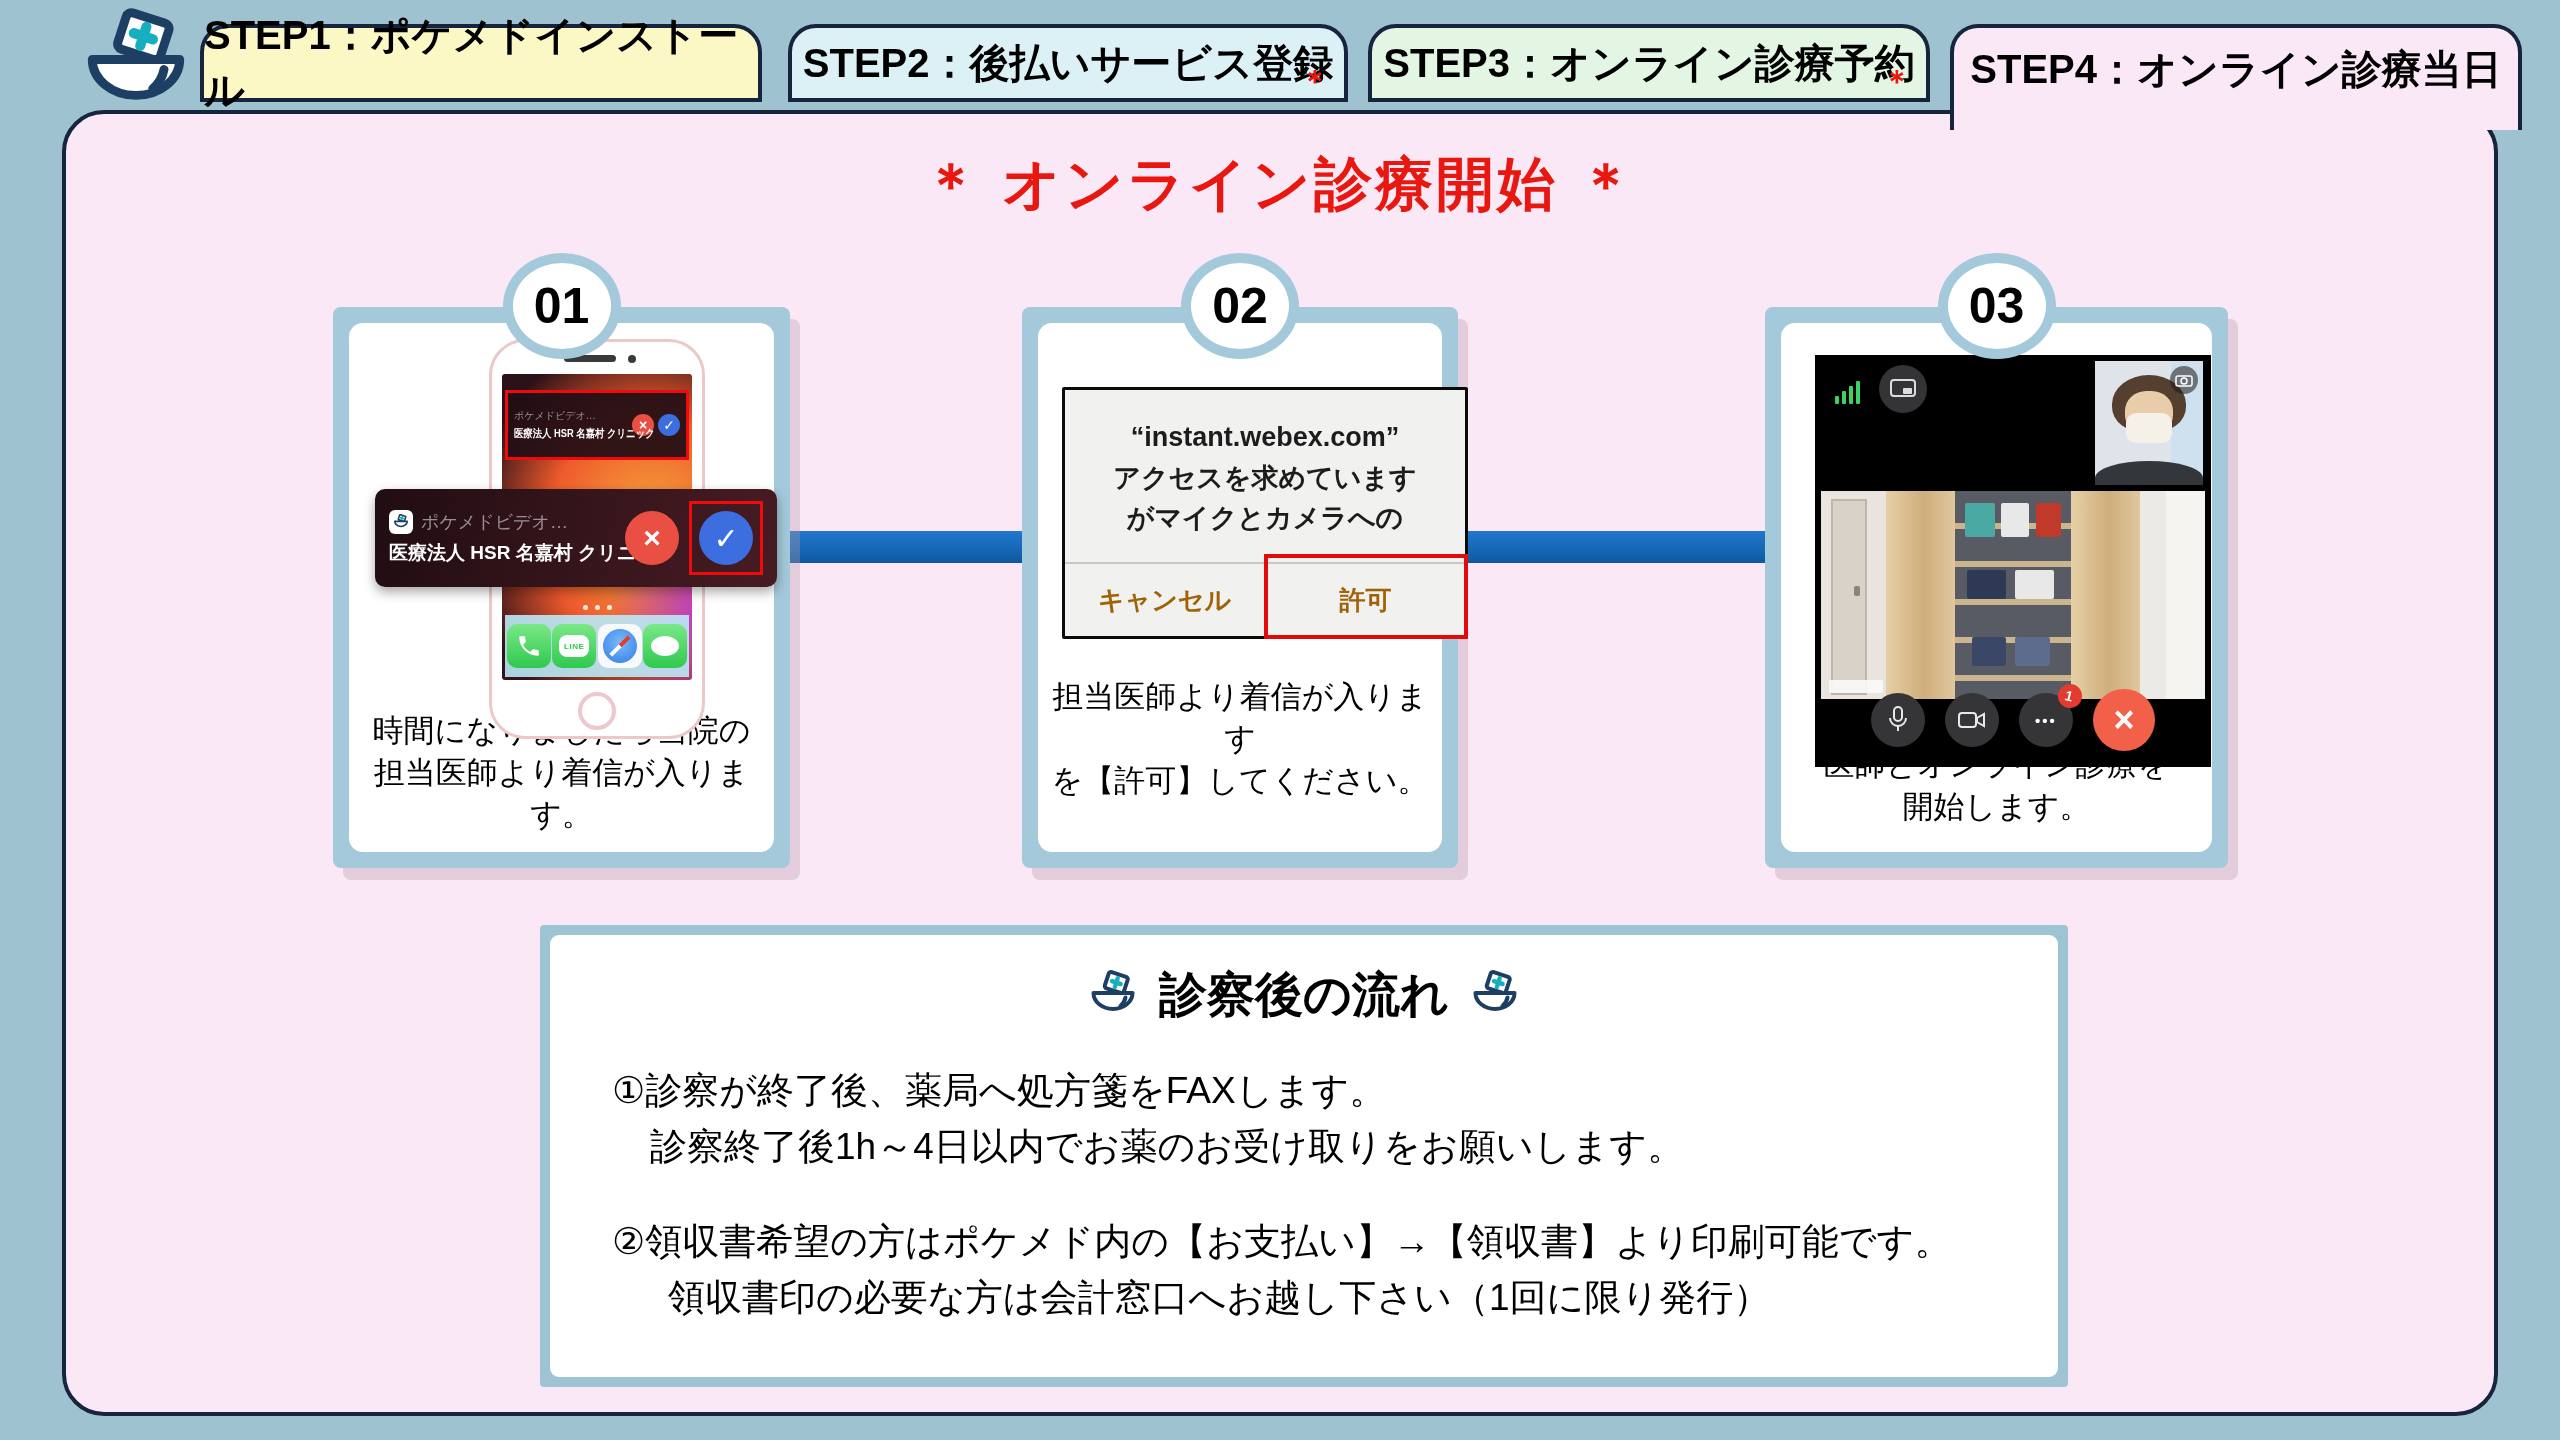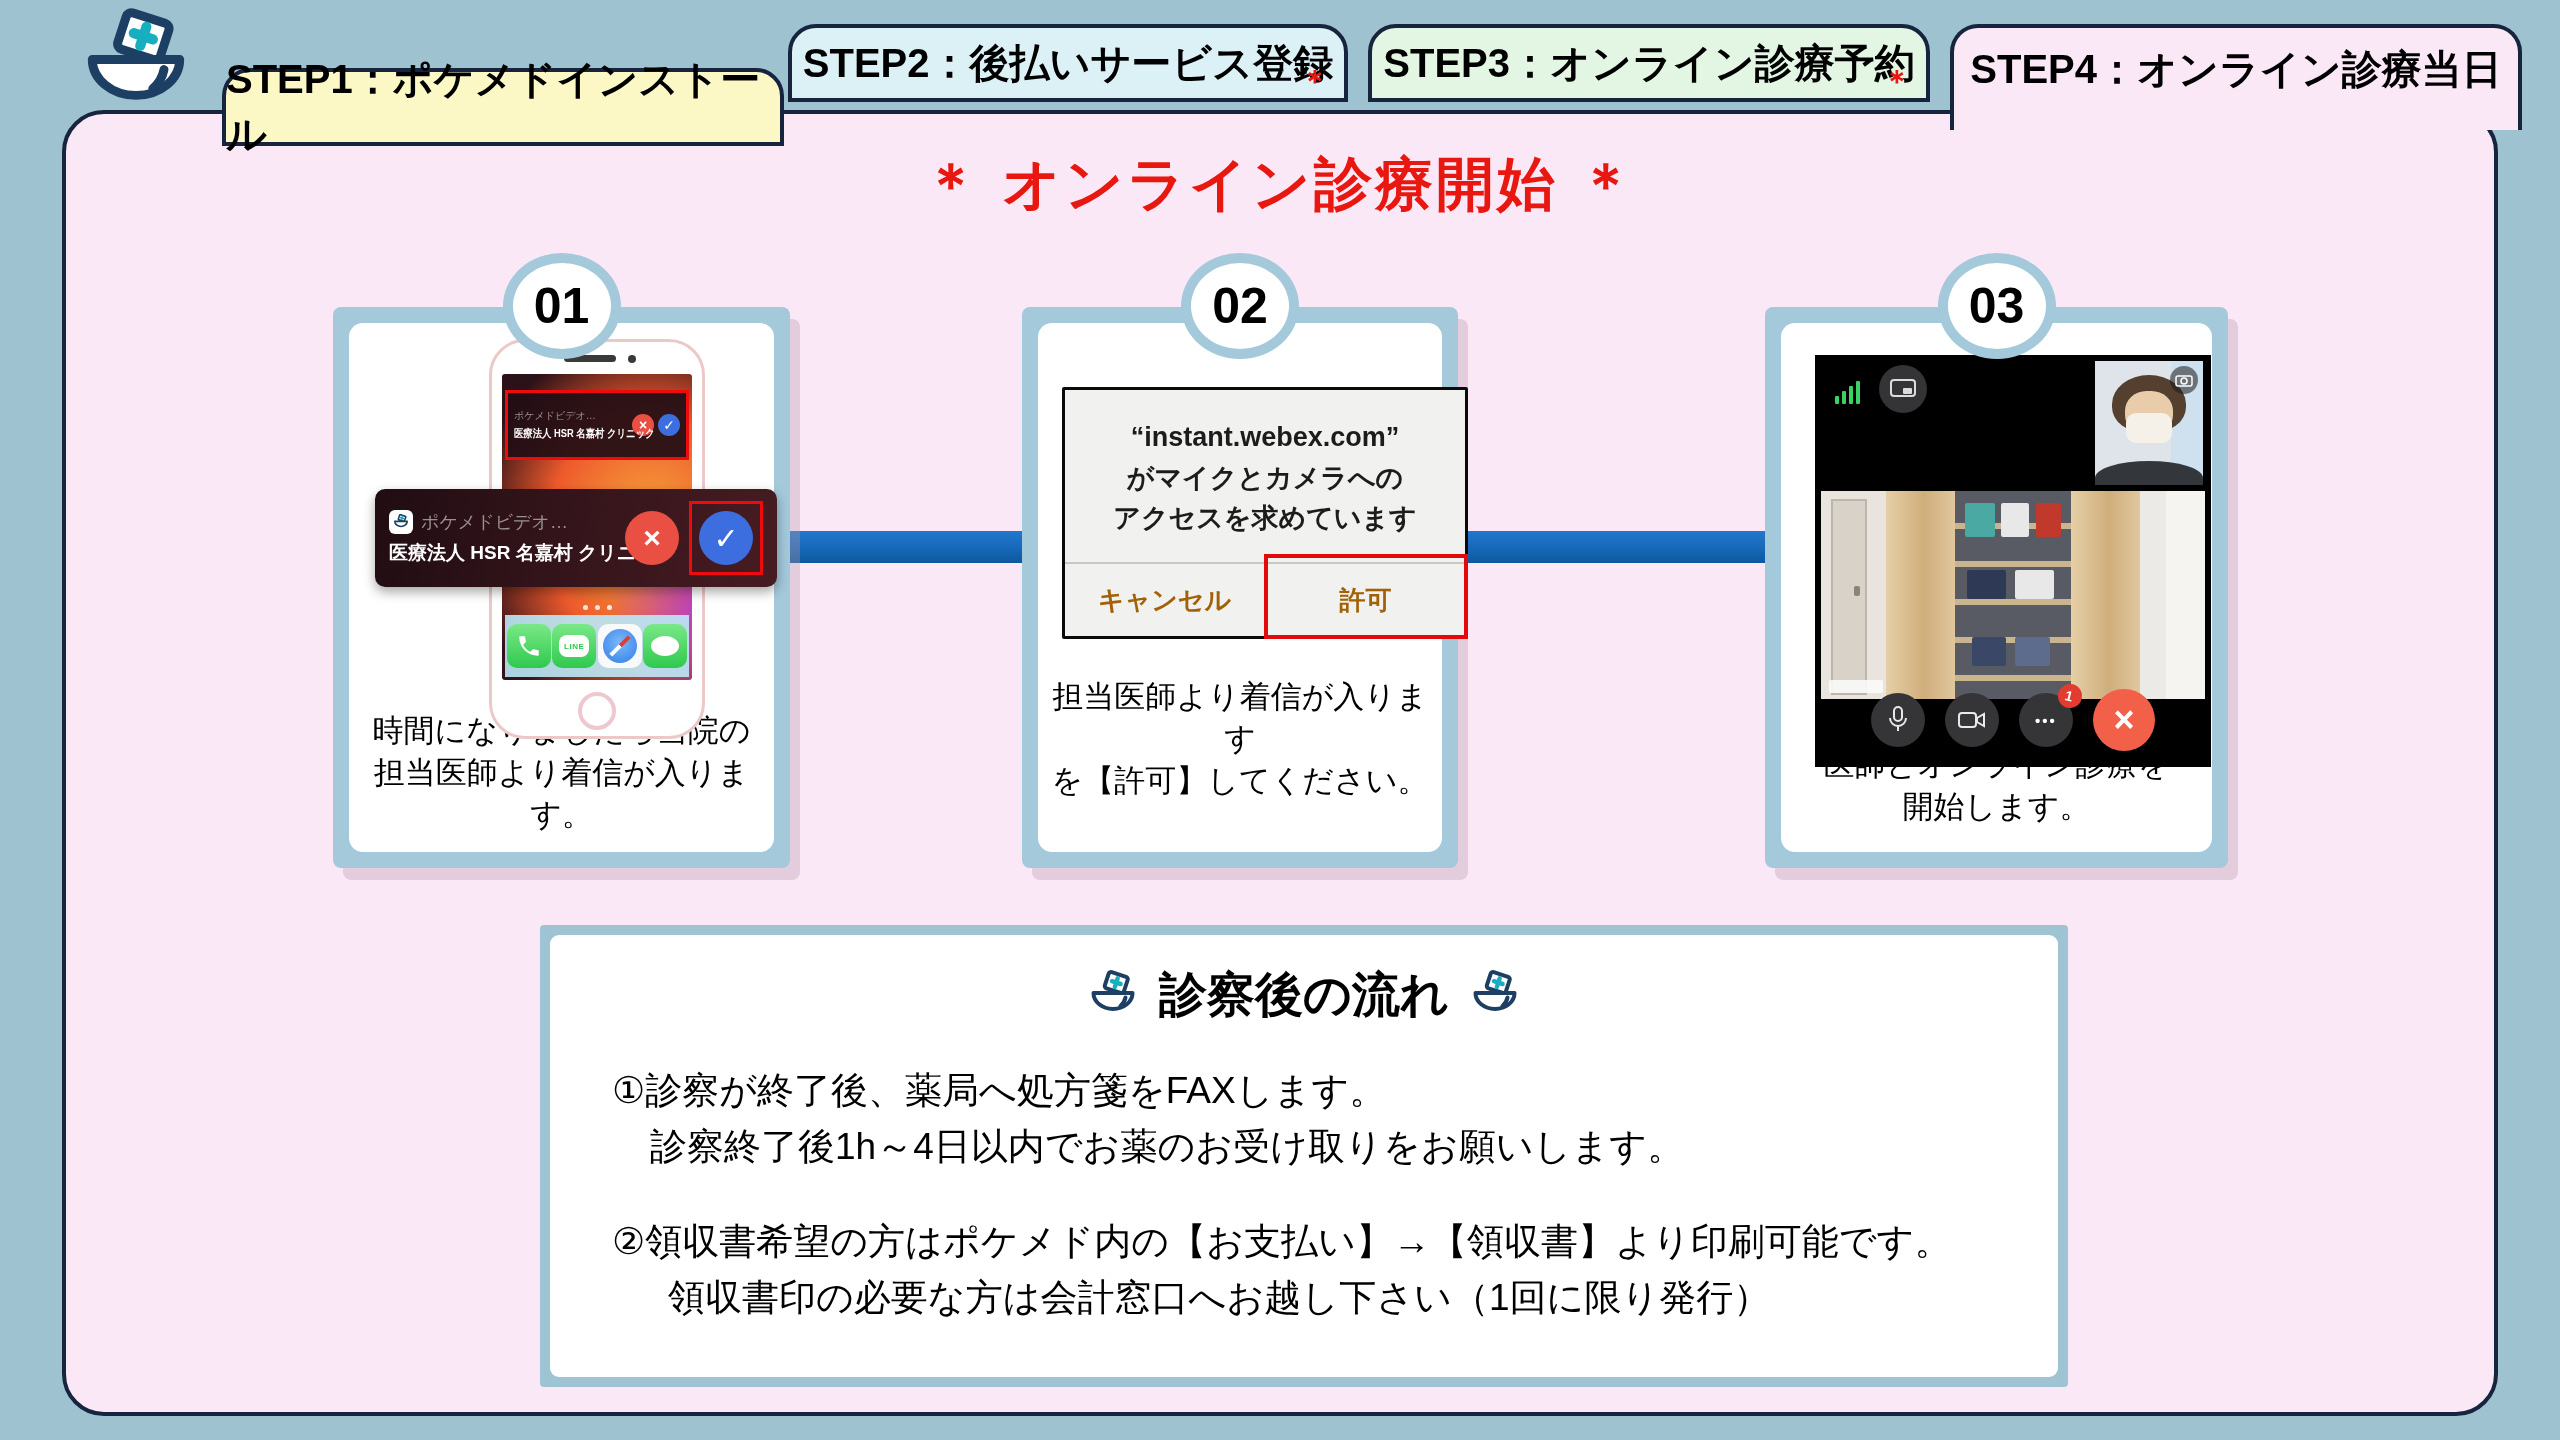--- a/index.html
+++ b/index.html
@@ -13,21 +13,21 @@
   
   .logo{left:66px;top:8px;width:140px;height:112px;}
   .tab{
     position:absolute;top:24px;height:78px;
     border:4px solid #16243E;border-bottom:4px solid #16243E;
     border-radius:28px 28px 0 0;
     display:flex;align-items:center;justify-content:center;
     font-size:40px;font-weight:bold;color:#000;letter-spacing:0px;
     z-index:2;box-sizing:border-box;
   }
-  .tab1{left:222px;width:562px;background:#FBF8C5;margin-top:44px;}
+  .tab1{left:200px;width:562px;background:#FBF8C5;}
   .tab2{left:788px;width:560px;background:#DCF1F6;}
   .tab3{left:1368px;width:562px;background:#E3F5E3;}
   .tab4{left:1950px;width:572px;height:106px;background:#FAE8F7;border-bottom:none;z-index:3;
         align-items:flex-start;padding-top:14px;}
   .tab-ast{position:absolute;right:14px;bottom:-4px;color:#E8170F;font-size:30px;font-weight:bold;}
   
   .panel{left:62px;top:110px;width:2436px;height:1306px;background:#FAE8F7;
          border:4px solid #16243E;border-radius:42px;z-index:1;box-sizing:border-box;}
   .page-title{left:0;right:0;top:146px;text-align:center;z-index:2;
               font-size:58px;font-weight:bold;color:#E8170F;letter-spacing:3px;}
@@ -264,22 +264,22 @@
     </div>
   </div>
 
   <div class="card card2">
     <div class="badge">02</div>
     <div class="card-inner">
 
       <div class="abs dialog">
         <div class="dlg-text">
           <div>“instant.webex.com”</div>
+          <div>アクセスを求めています</div>
           <div>がマイクとカメラへの</div>
-          <div>アクセスを求めています</div>
         </div>
         <div class="dlg-row">
           <div class="dlg-btn dlg-cancel">キャンセル</div>
           <div class="dlg-btn">
             <span>許可</span>
             <span class="allow-hl"></span>
           </div>
         </div>
       </div>
 

